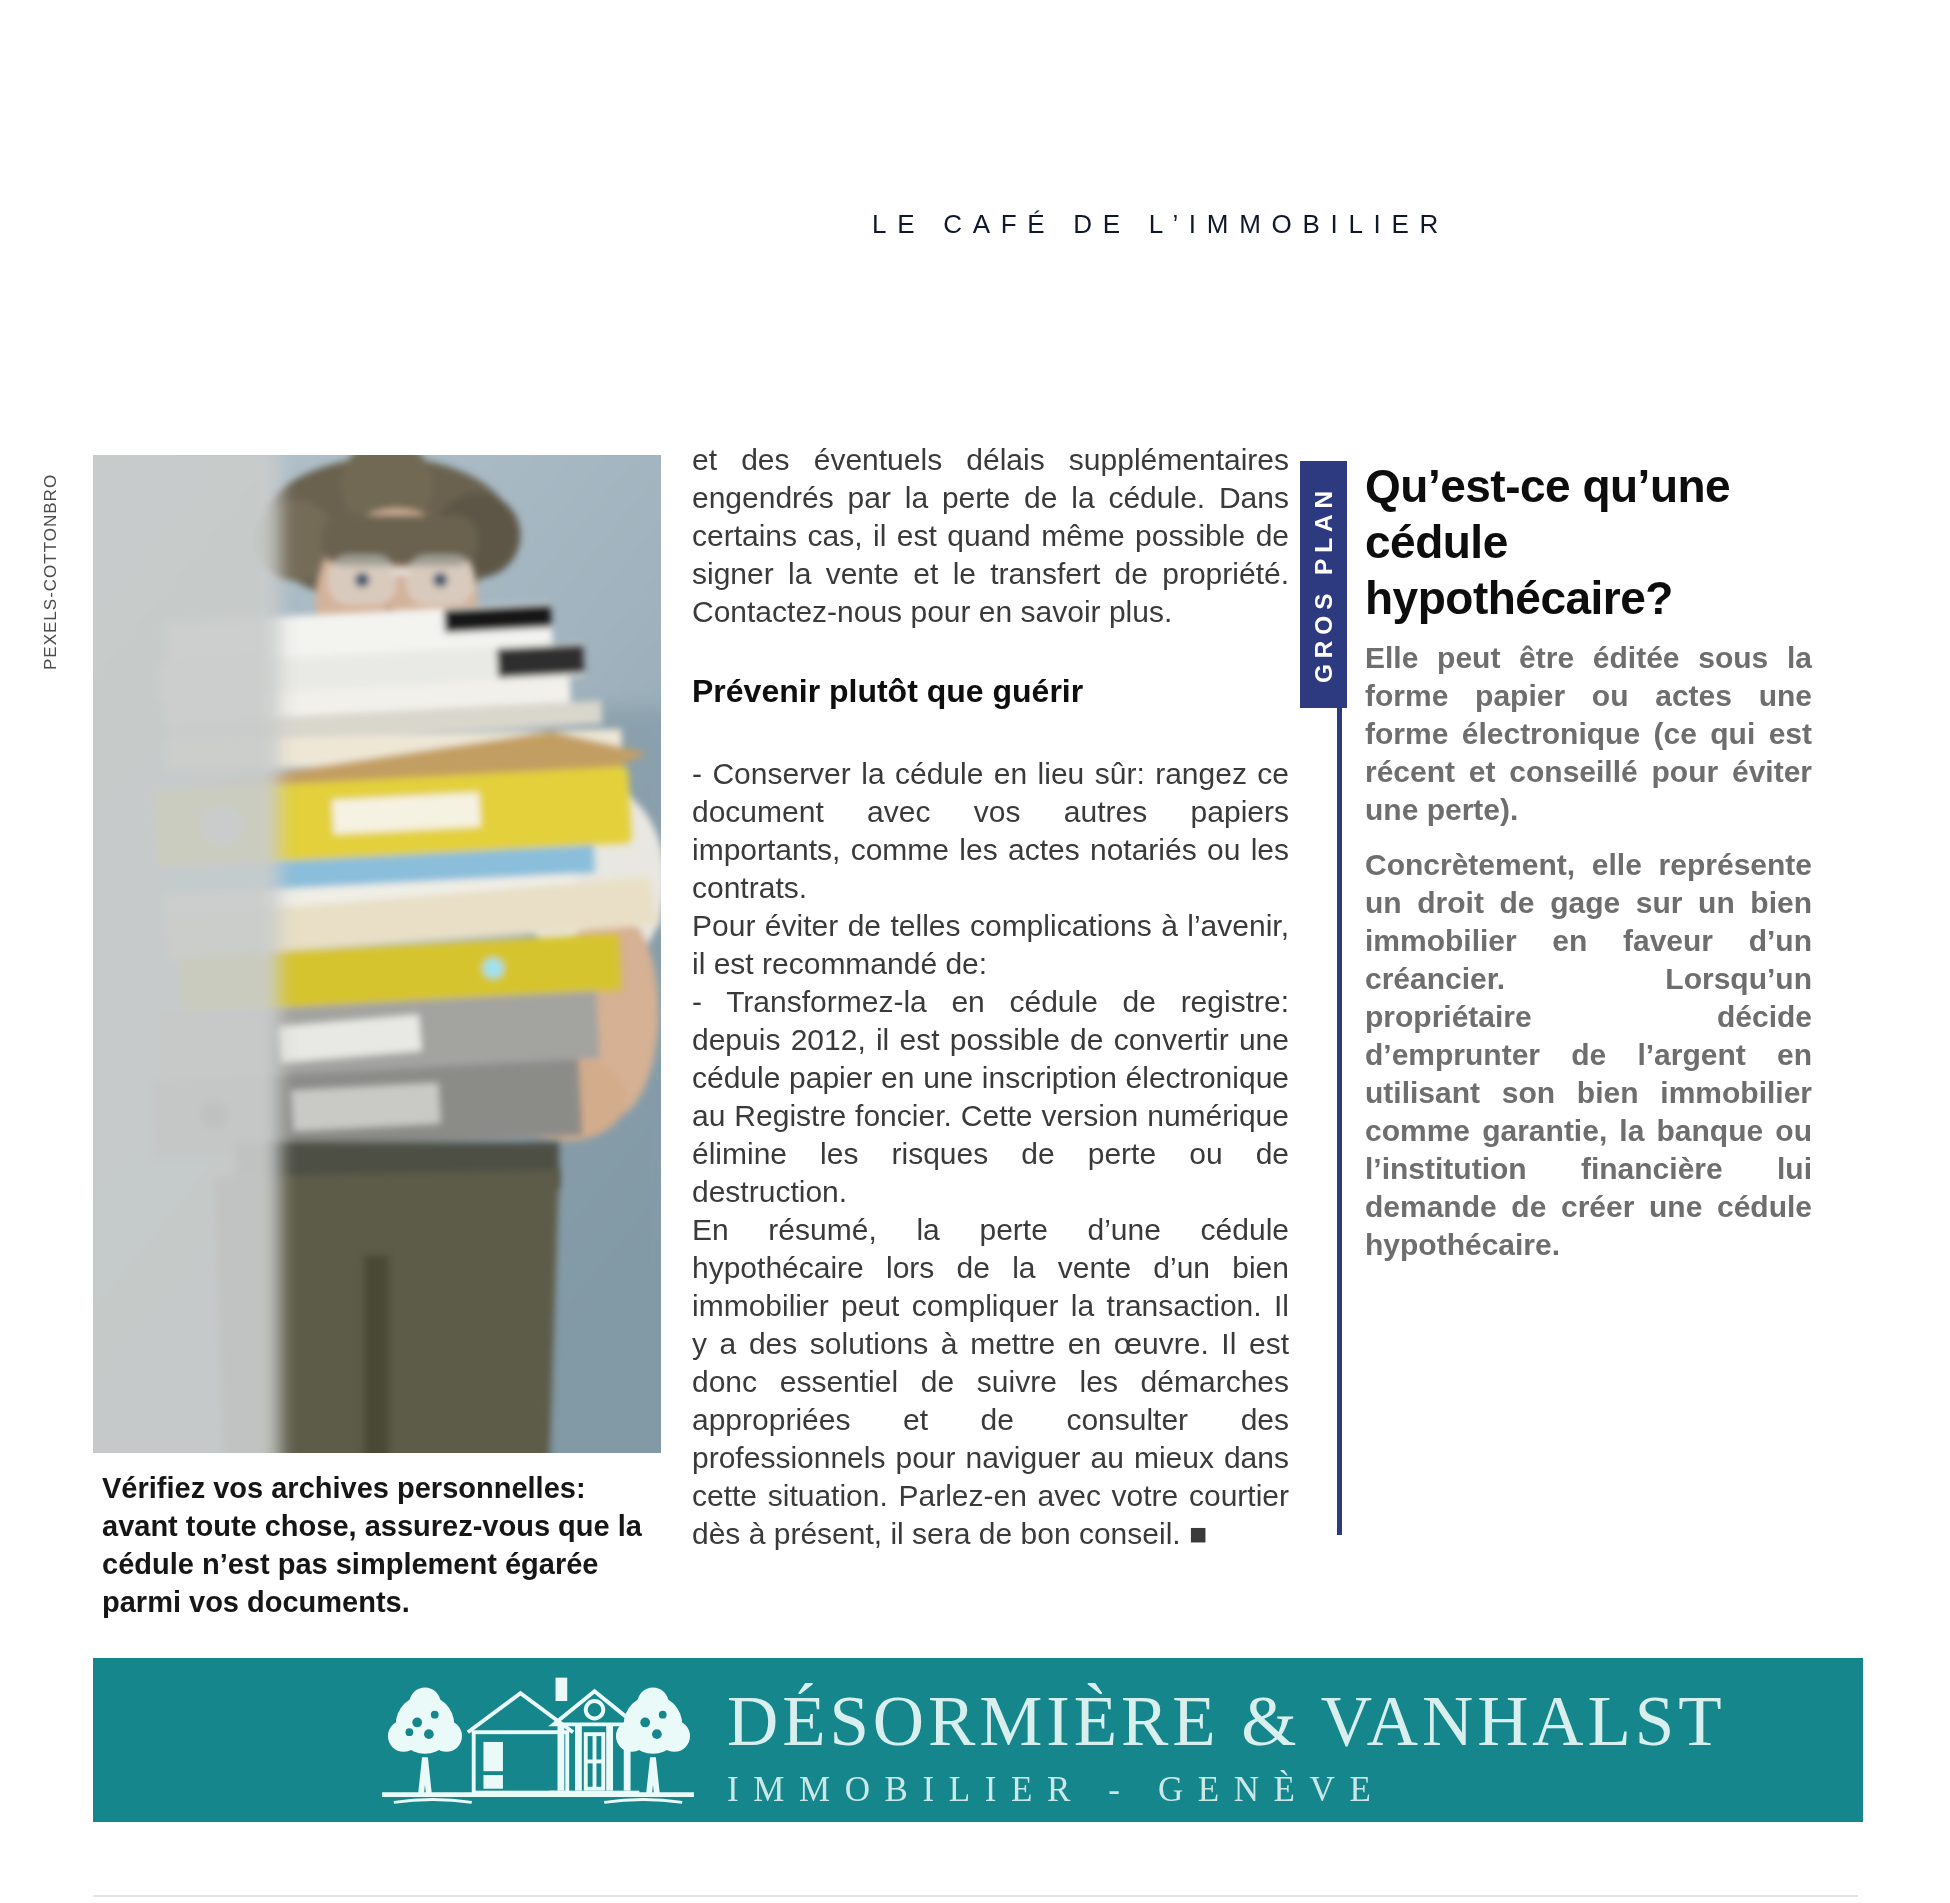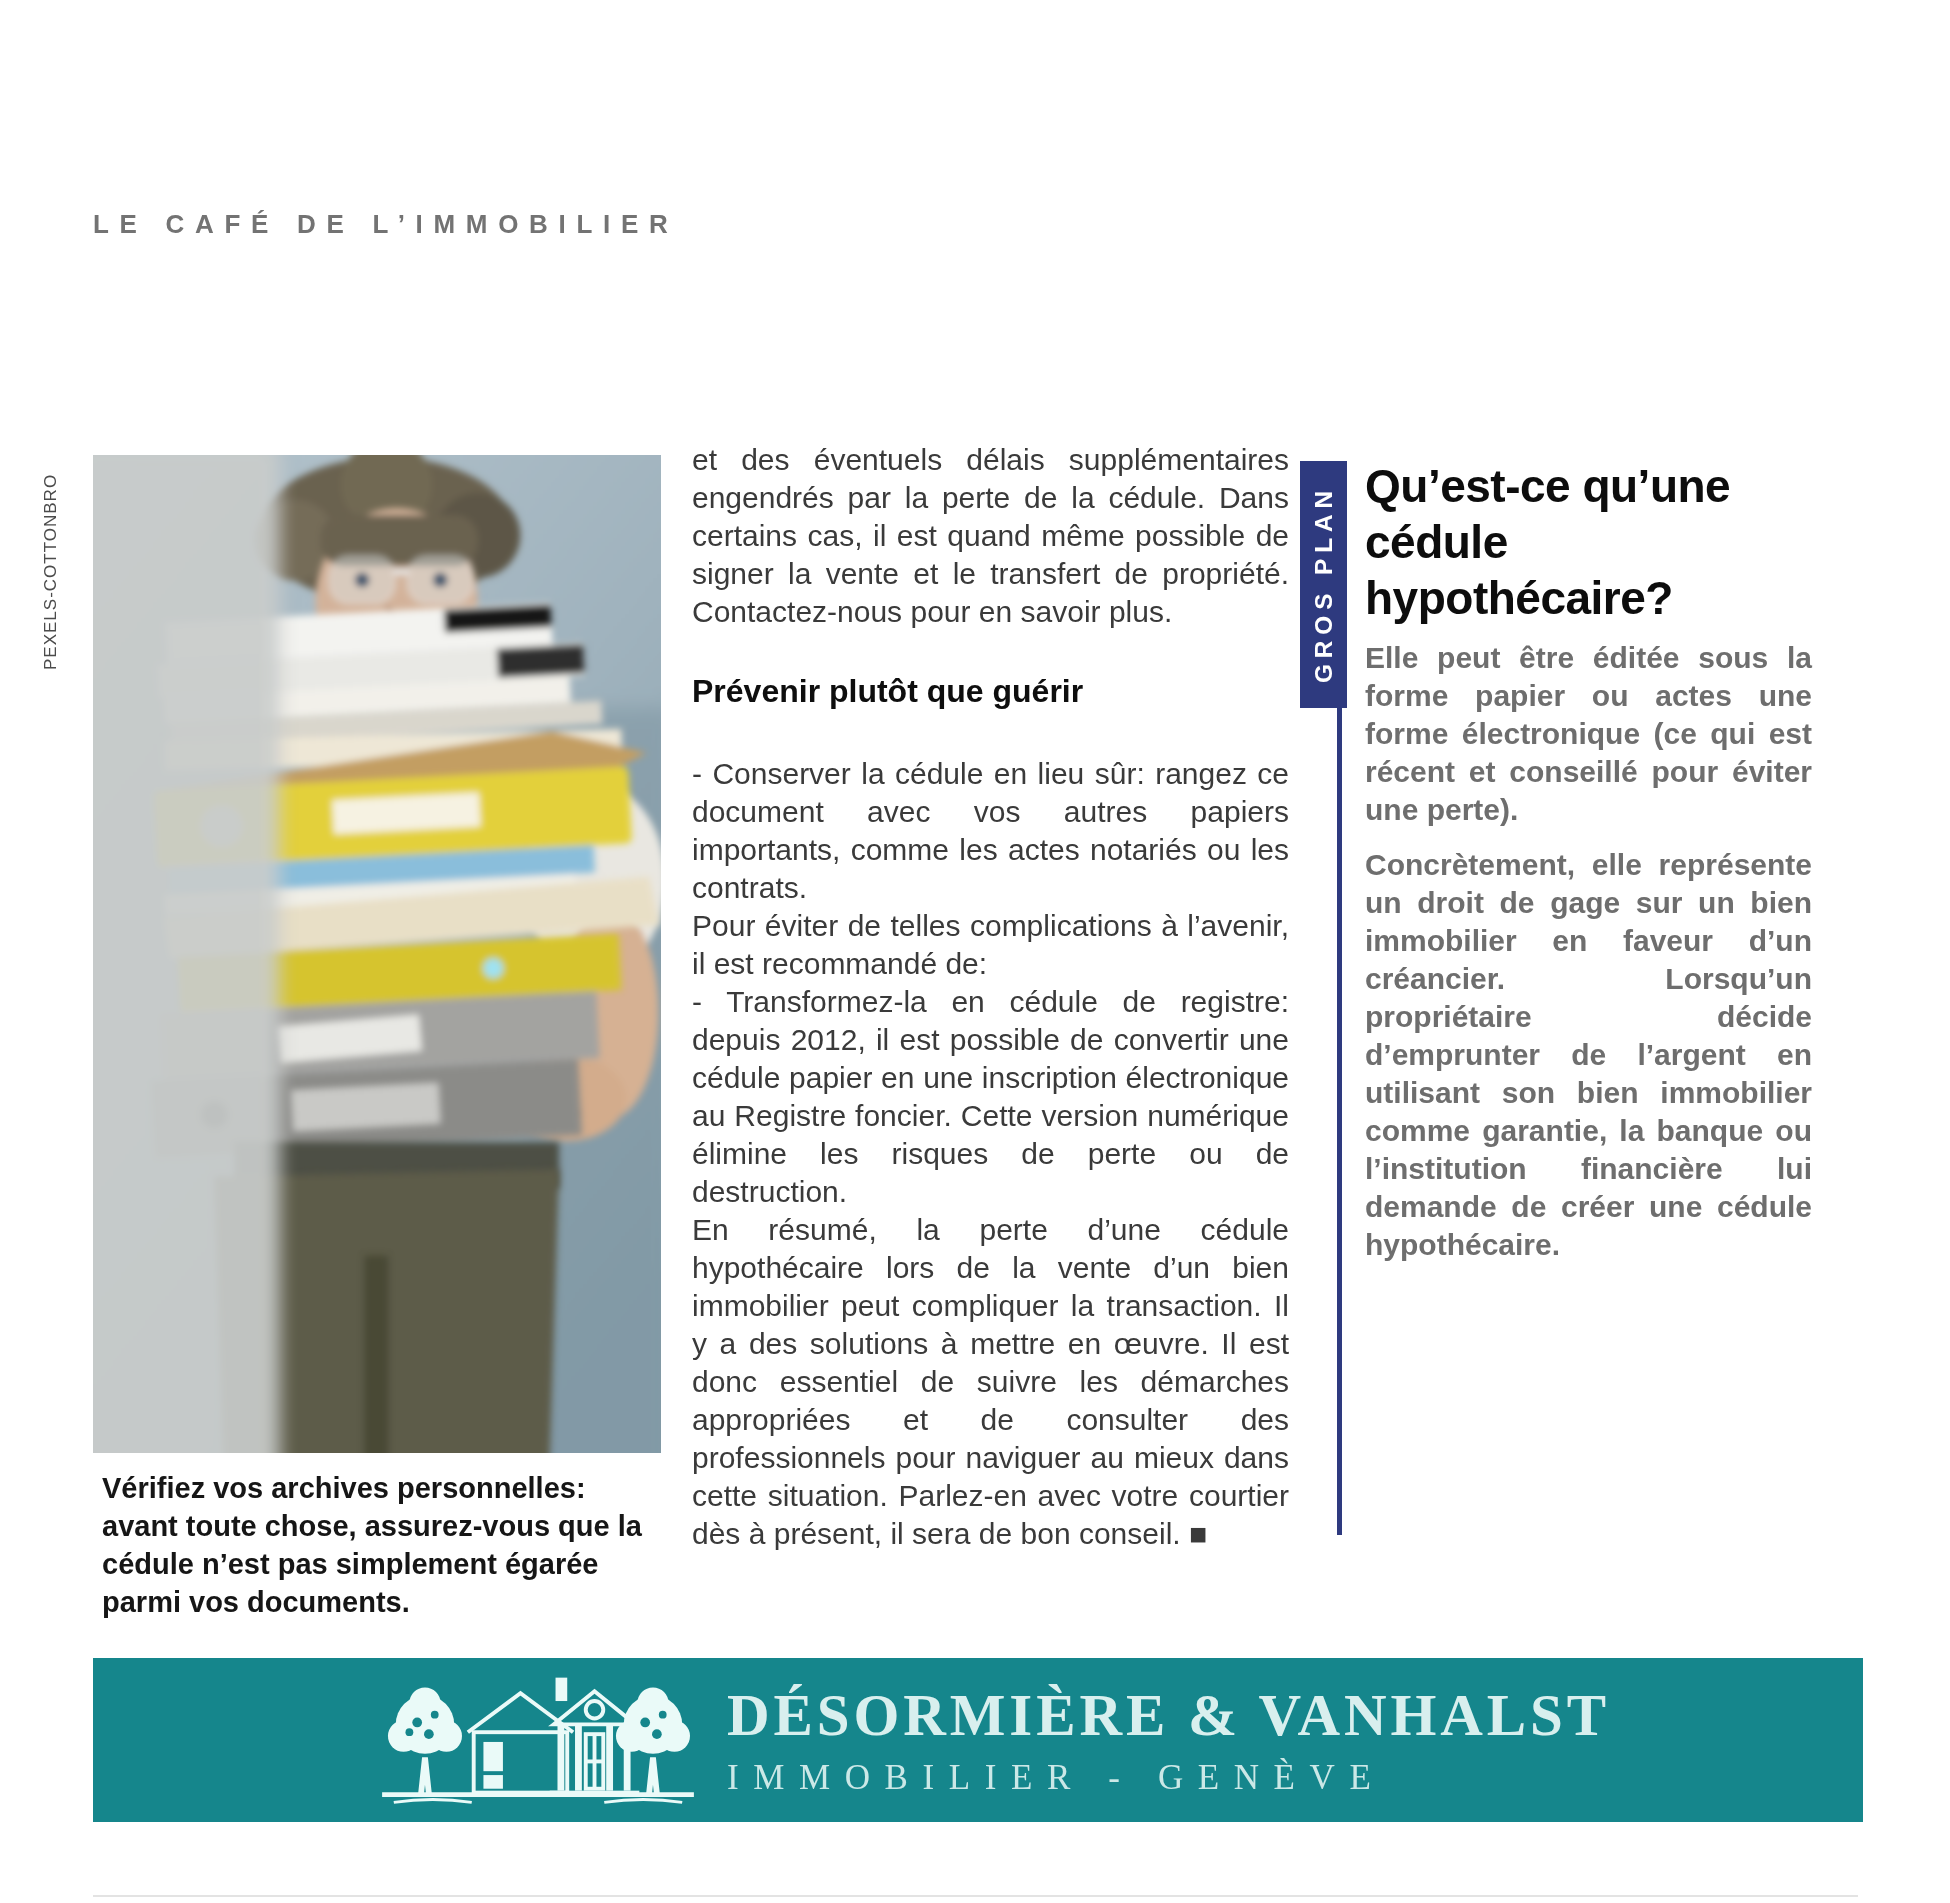--- a/index.html
+++ b/index.html
@@ -3,21 +3,21 @@
 <meta charset="utf-8">
 <style>
   html,body{margin:0;padding:0;}
   body{
     width:1950px;height:1904px;position:relative;background:#ffffff;
     font-family:"Liberation Sans", sans-serif;overflow:hidden;
   }
   
   .kicker{
     position:absolute;left:93px;top:209px;width:1356px;
-    text-align:left;color:#737373;font-weight:700;
+    text-align:right;color:#0f172a;font-weight:400;
     font-size:26px;letter-spacing:10.7px;white-space:nowrap;
   }
   
   .credit{
     position:absolute;left:41px;top:455px;height:215px;
     writing-mode:vertical-rl;transform:rotate(180deg);
     font-size:17px;color:#4b4b4b;letter-spacing:1px;white-space:nowrap;
   }
   
   .photo{
@@ -63,22 +63,22 @@
   }
   .sb-body p{margin:0 0 16.6px 0;text-align:justify;}
   
   .banner{
     position:absolute;left:93px;top:1658px;width:1770px;height:164px;
     background:#15868c;
   }
   .banner .logo{position:absolute;left:281px;top:5.9px;width:328px;height:152px;}
   .brand-wrap{position:absolute;left:634px;top:23.4px;color:#d8efee;}
   .brand{
-    font-family:"Liberation Serif", serif;font-size:59px;letter-spacing:3.9px;
-    font-weight:700;white-space:nowrap;
+    font-family:"Liberation Serif", serif;font-size:71px;letter-spacing:3.9px;
+    font-weight:400;white-space:nowrap;
   }
   .brand-sub{
     font-family:"Liberation Serif", serif;font-size:35px;letter-spacing:14.6px;
     font-weight:500;color:#cbe8e7;margin-top:7.8px;white-space:nowrap;
   }
   .bottom-rule{
     position:absolute;left:93px;top:1895px;width:1765px;height:2px;background:#e3e3e3;
   }
 </style>
 </head>

